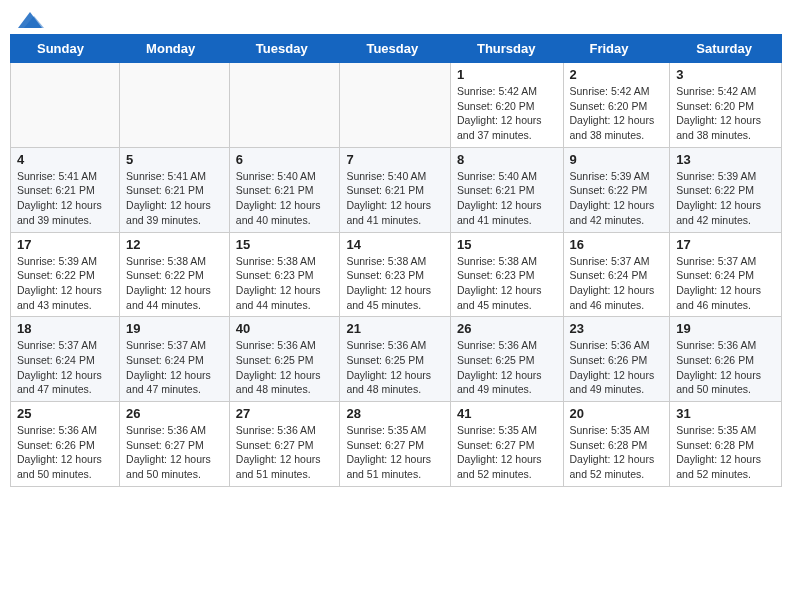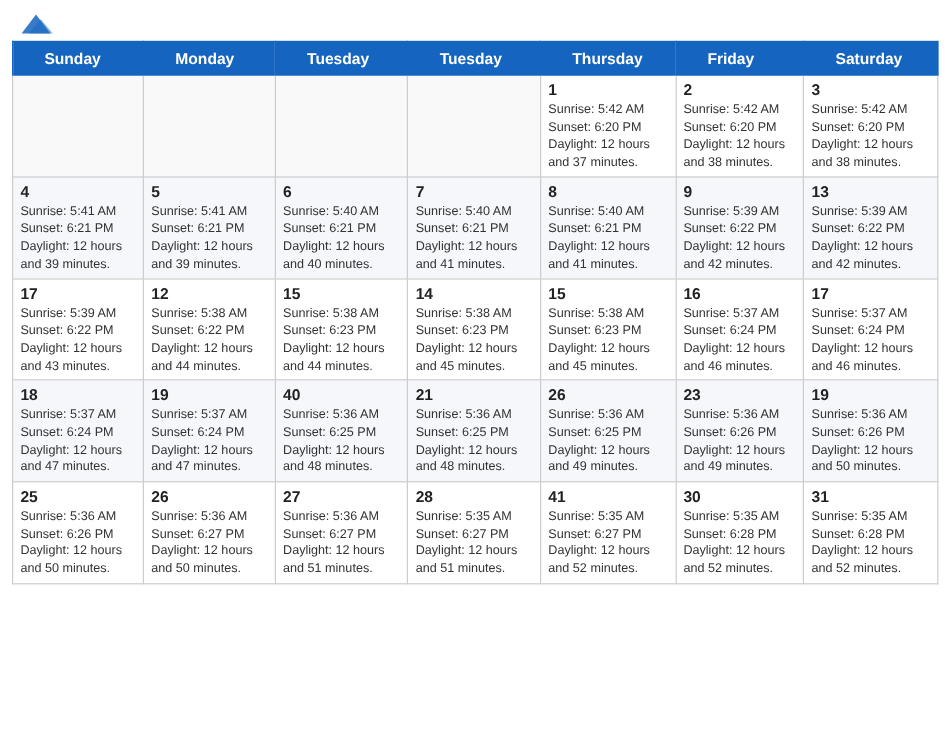--- a/index.html
+++ b/index.html
@@ -326,21 +326,21 @@
 and 51 minutes.</div>
         </td>
         <td>
           <div class="day-number">41</div>
           <div class="day-info" style="white-space: pre-line;">Sunrise: 5:35 AM
 Sunset: 6:27 PM
 Daylight: 12 hours
 and 52 minutes.</div>
         </td>
         <td>
-          <div class="day-number">30</div>
+          <div class="day-number">20</div>
           <div class="day-info" style="white-space: pre-line;">Sunrise: 5:35 AM
 Sunset: 6:28 PM
 Daylight: 12 hours
 and 52 minutes.</div>
         </td>
         <td>
           <div class="day-number">31</div>
           <div class="day-info" style="white-space: pre-line;">Sunrise: 5:35 AM
 Sunset: 6:28 PM
 Daylight: 12 hours

